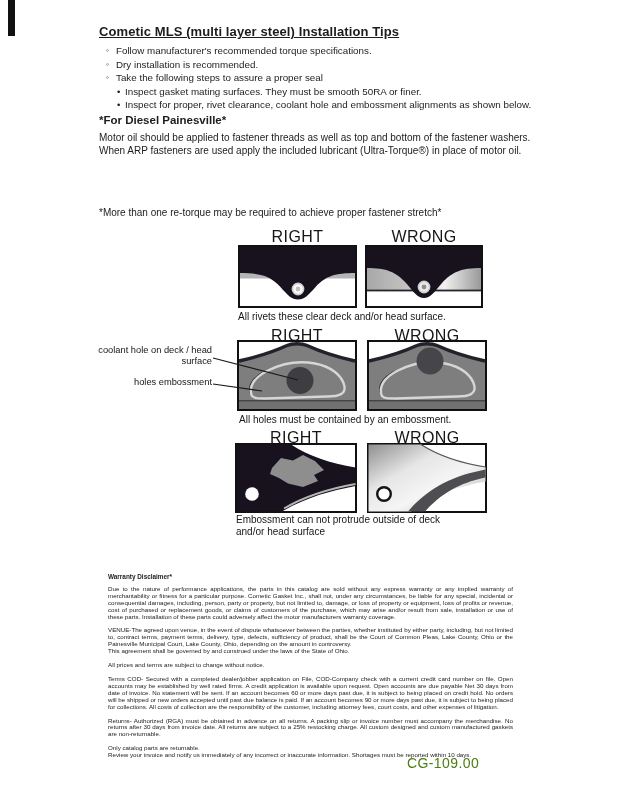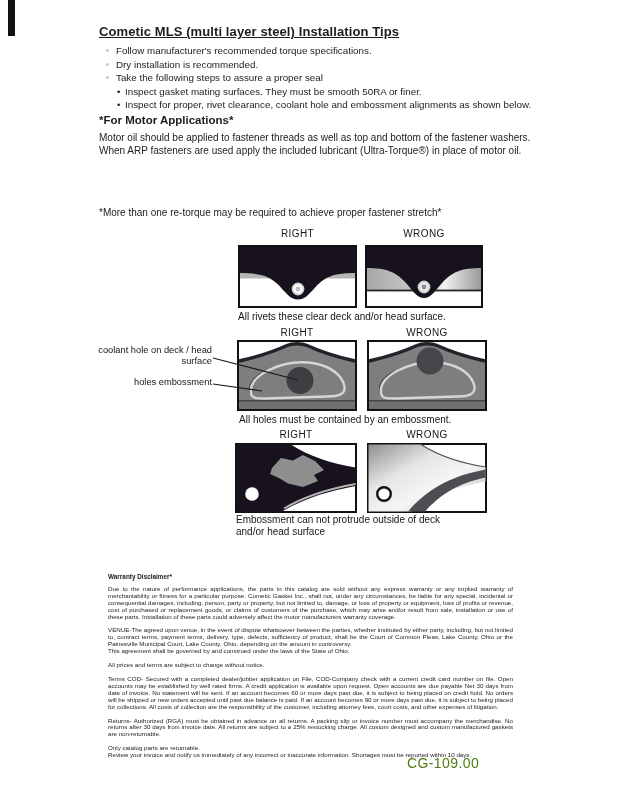--- a/index.html
+++ b/index.html
@@ -9,21 +9,21 @@
   .reg-mark{left:8px;top:0;width:7px;height:36px;background:#111;}
   .title{left:99px;top:24px;font-size:13px;font-weight:bold;text-decoration:underline;letter-spacing:.1px;}
   .bullets{left:106px;top:44px;font-size:9.8px;line-height:13px;}
   .bullet-row{display:flex;}
   .b-marker{width:10px;font-size:8.5px;line-height:13.5px;}
   .sub-indent{margin-left:11px;}
   .sb-marker{width:8px;font-size:9.5px;}
   .diesel-head{left:99px;top:114px;font-size:11.5px;font-weight:bold;}
   .para{left:99px;font-size:10px;line-height:12.9px;white-space:pre-line;width:480px;}
   .p1{top:132px;} .p2{top:163px;} .p3{top:207px;}
-  .fig-label{font-size:10px;letter-spacing:.4px;text-align:center;color:#161616;}
+  .fig-label{font-size:16px;letter-spacing:.4px;text-align:center;color:#161616;}
   .cap{font-size:10px;color:#161616;white-space:pre-line;line-height:12px;}
   .side-labels{left:96px;width:116px;text-align:right;font-size:9.3px;line-height:10.6px;color:#161616;}
   .warranty{left:108px;top:574px;width:405px;font-size:6.2px;line-height:6.9px;color:#222;}
   .warranty p{margin:0 0 7px 0;text-align:justify;white-space:pre-line;}
   .warranty .w-head{font-weight:bold;font-size:6.4px;margin-bottom:5px;text-align:left;}
   .page-code{left:407px;top:755px;font-size:14px;letter-spacing:.4px;color:#4d7c0f;text-align:center;}
   svg{display:block;}
 </style>
 </head>
 <body>
@@ -50,21 +50,21 @@
     <div class="bullet-row sub-indent">
       <span class="sb-marker">•</span>
       <span>Inspect gasket mating surfaces.  They must be smooth 50RA or finer.</span>
     </div>
     <div class="bullet-row sub-indent">
       <span class="sb-marker">•</span>
       <span>Inspect for proper, rivet clearance, coolant hole and embossment alignments as shown below.</span>
     </div>
   </div>
 
-  <div class="abs diesel-head">*For Motor Applications*</div>
+  <div class="abs diesel-head">*For Diesel Painesville*</div>
   <div class="abs para p1">Motor oil should be applied to fastener threads as well as top and bottom of the fastener washers.
 When ARP fasteners are used apply the included lubricant (Ultra-Torque®) in place of motor oil.</div>
   <div class="abs para p3">*More than one re-torque may be required to achieve proper fastener stretch*</div>
 
   <div class="abs fig-label" style="left:238px;top:228px;width:119px;">RIGHT</div>
   <div class="abs fig-label" style="left:365px;top:228px;width:118px;">WRONG</div>
 
   <svg class="abs" style="left:238px;top:245px;" width="119" height="63" viewBox="0 0 119 63">
     <rect x="1" y="1" width="117" height="61" fill="#fff" stroke="#111" stroke-width="2"></rect>
     <path d="M2,28 L42,28 L31,33.5 L2,33.5 Z" fill="#b5b5b5"></path>

